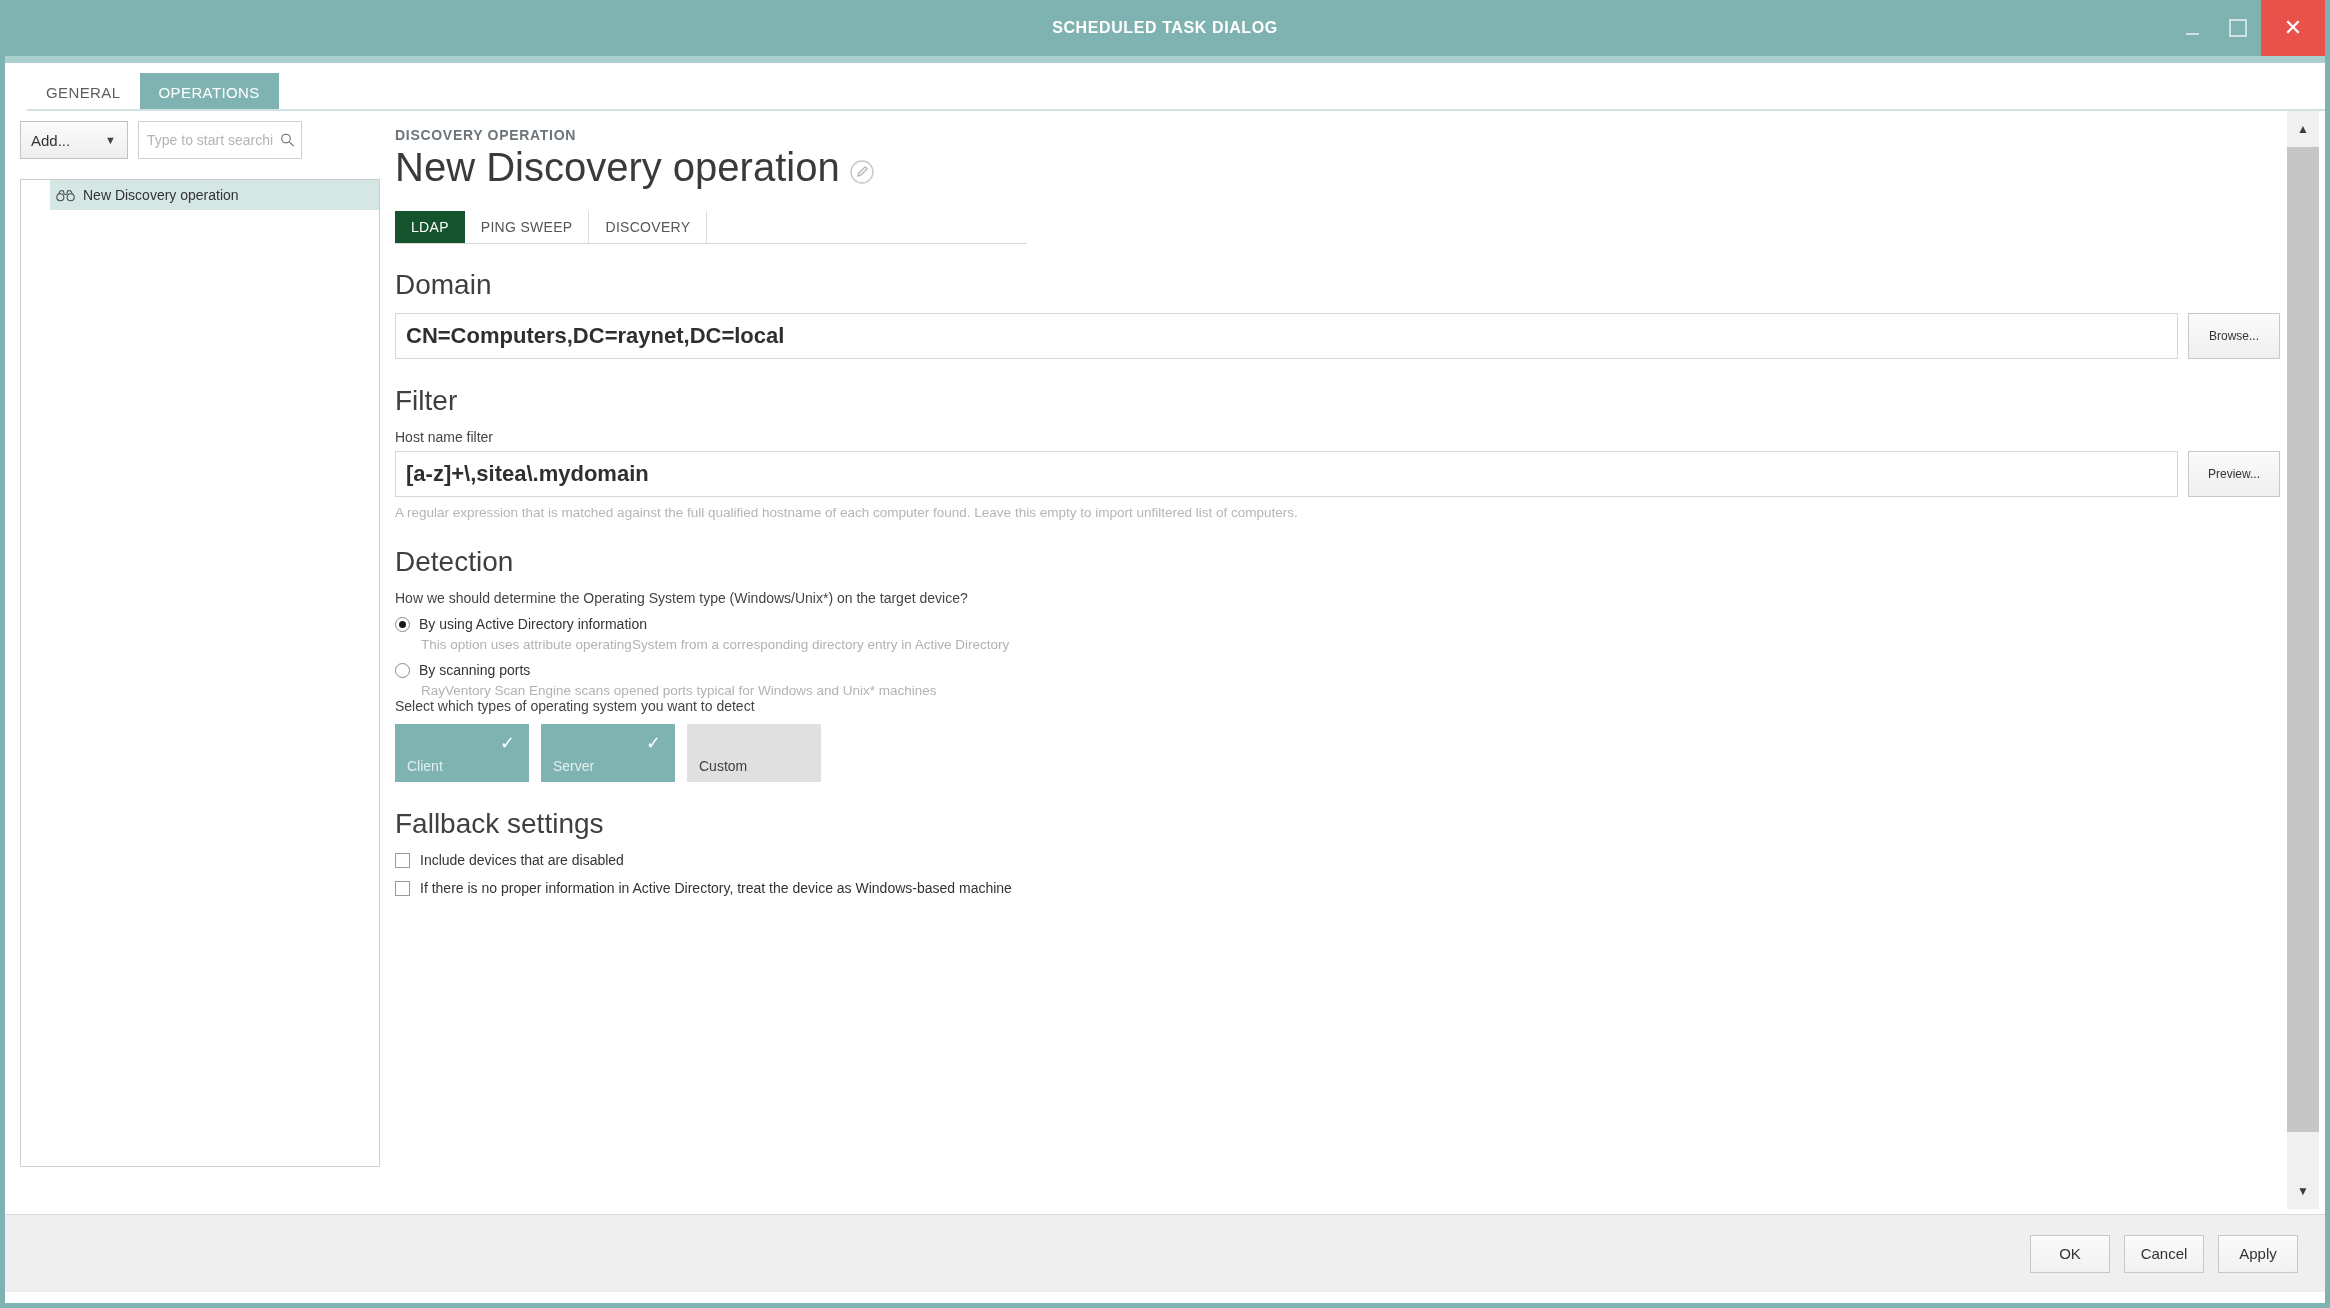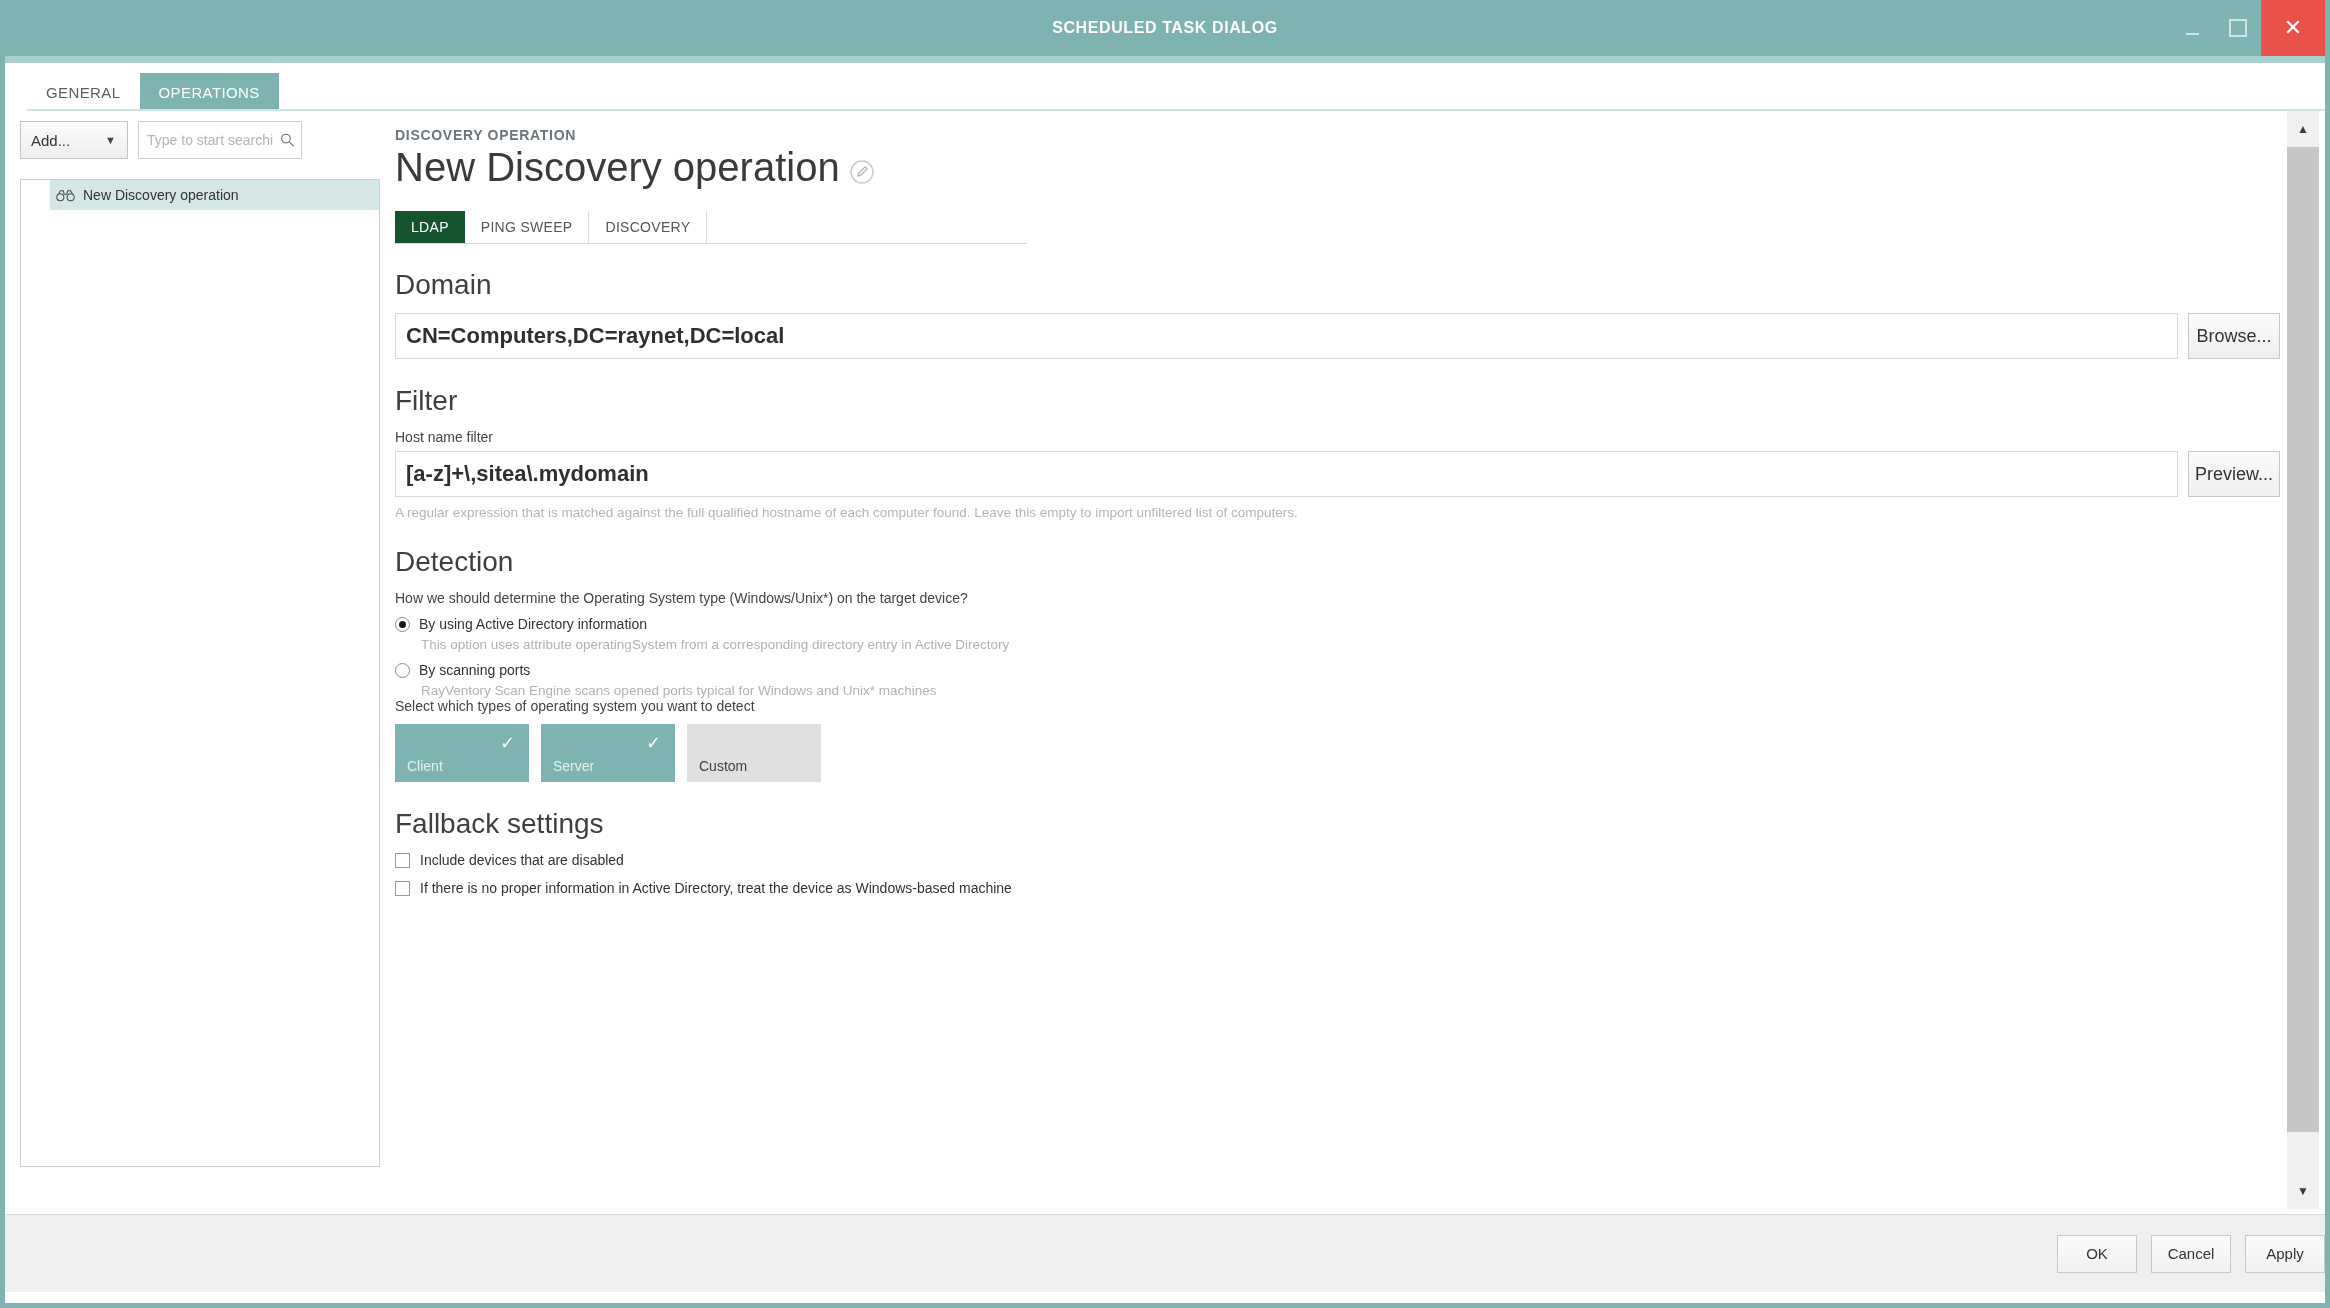--- a/index.html
+++ b/index.html
@@ -279,21 +279,21 @@
     font-size: 22px;
     font-weight: 700;
     color: #2f2f2f;
     padding: 0 10px;
   }
   .side-btn {
     width: 92px;
     border: 1px solid #c8c8c8;
     background: linear-gradient(#fbfbfb, #efefef);
     font-family: "Liberation Sans", sans-serif;
-    font-size: 18px;
+    font-size: 12px;
     color: #333333;
     cursor: default;
   }
 
   
   .radio-row {
     display: flex; align-items: center; gap: 9px;
     margin-top: 10px;
     font-size: 14px;
     color: #333333;
@@ -385,20 +385,21 @@
 
   
   #footer {
     position: relative;
     height: 78px;
     background: #efefef;
     border-top: 1px solid #dadada;
     display: flex; align-items: center;
     justify-content: flex-end;
     gap: 14px;
+    padding-right: 27px;
   }
   .foot-btn {
     width: 80px; height: 38px;
     border: 1px solid #c8c8c8;
     background: linear-gradient(#fbfbfb, #f1f1f1);
     font-family: "Liberation Sans", sans-serif;
     font-size: 15px;
     color: #333333;
     cursor: default;
   }

